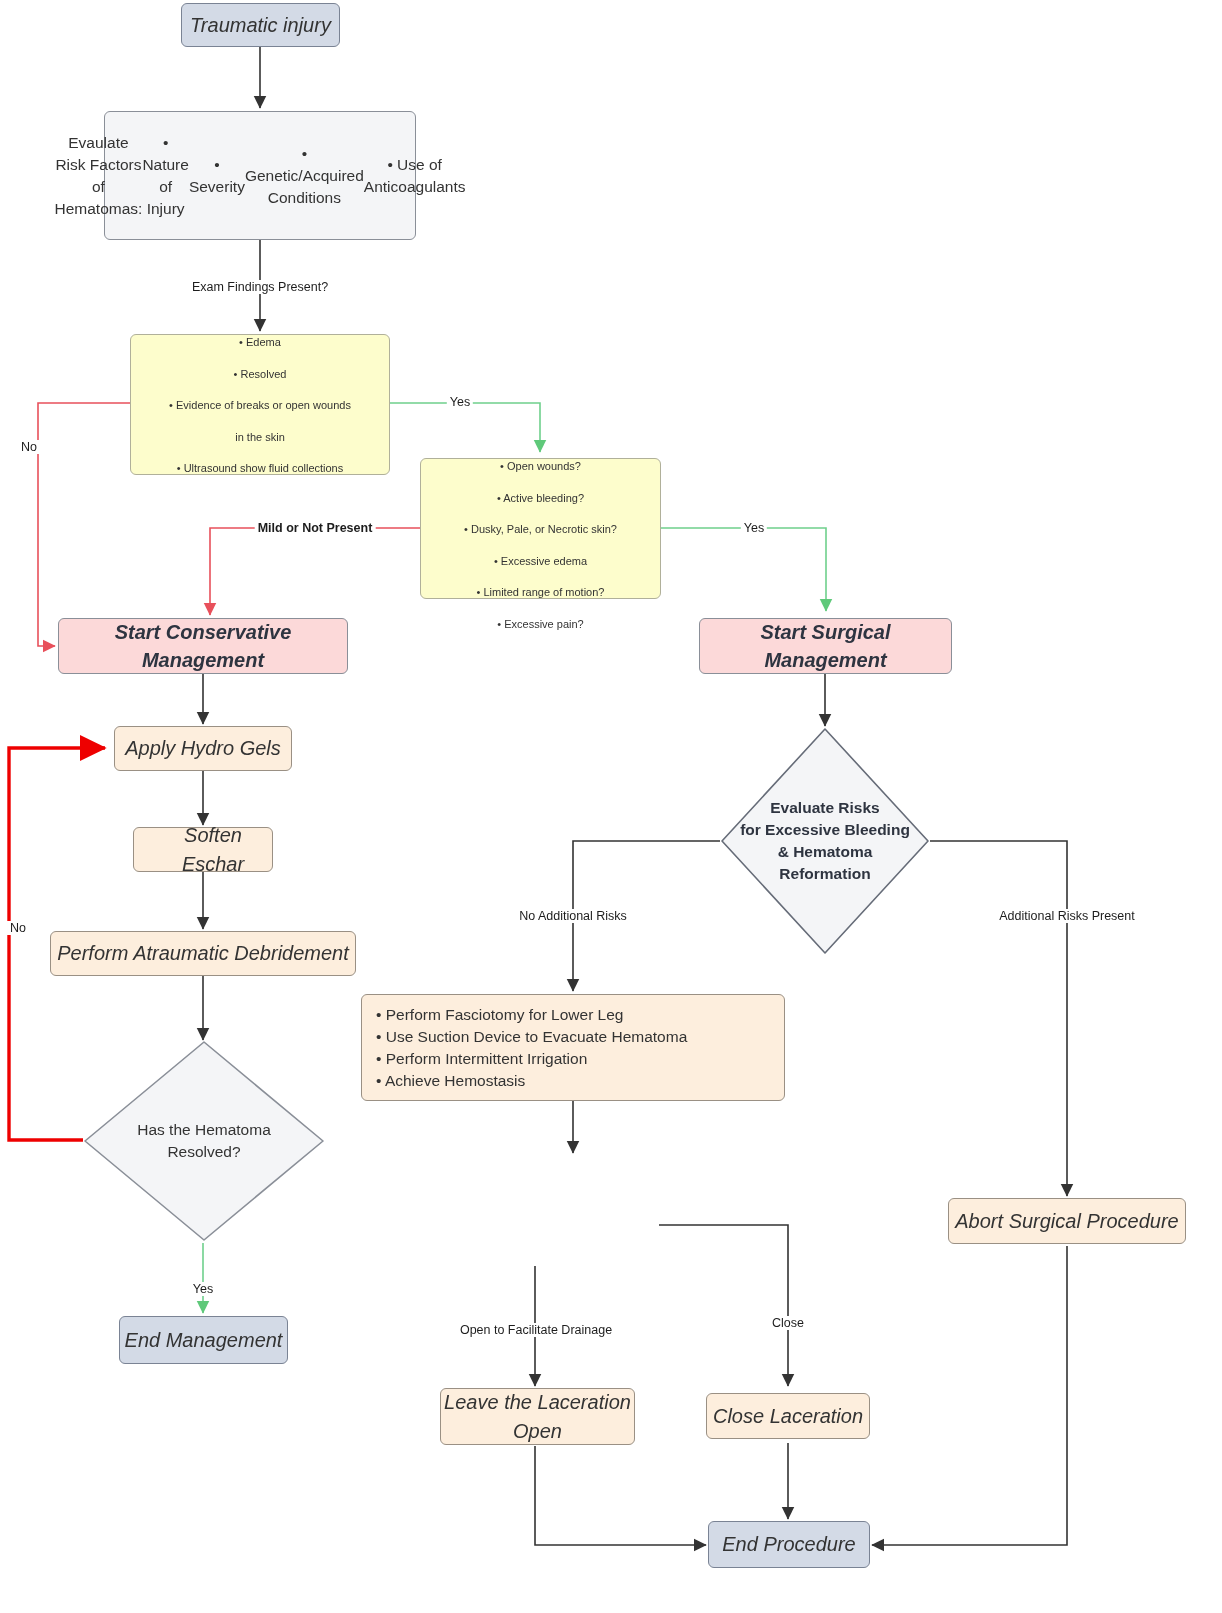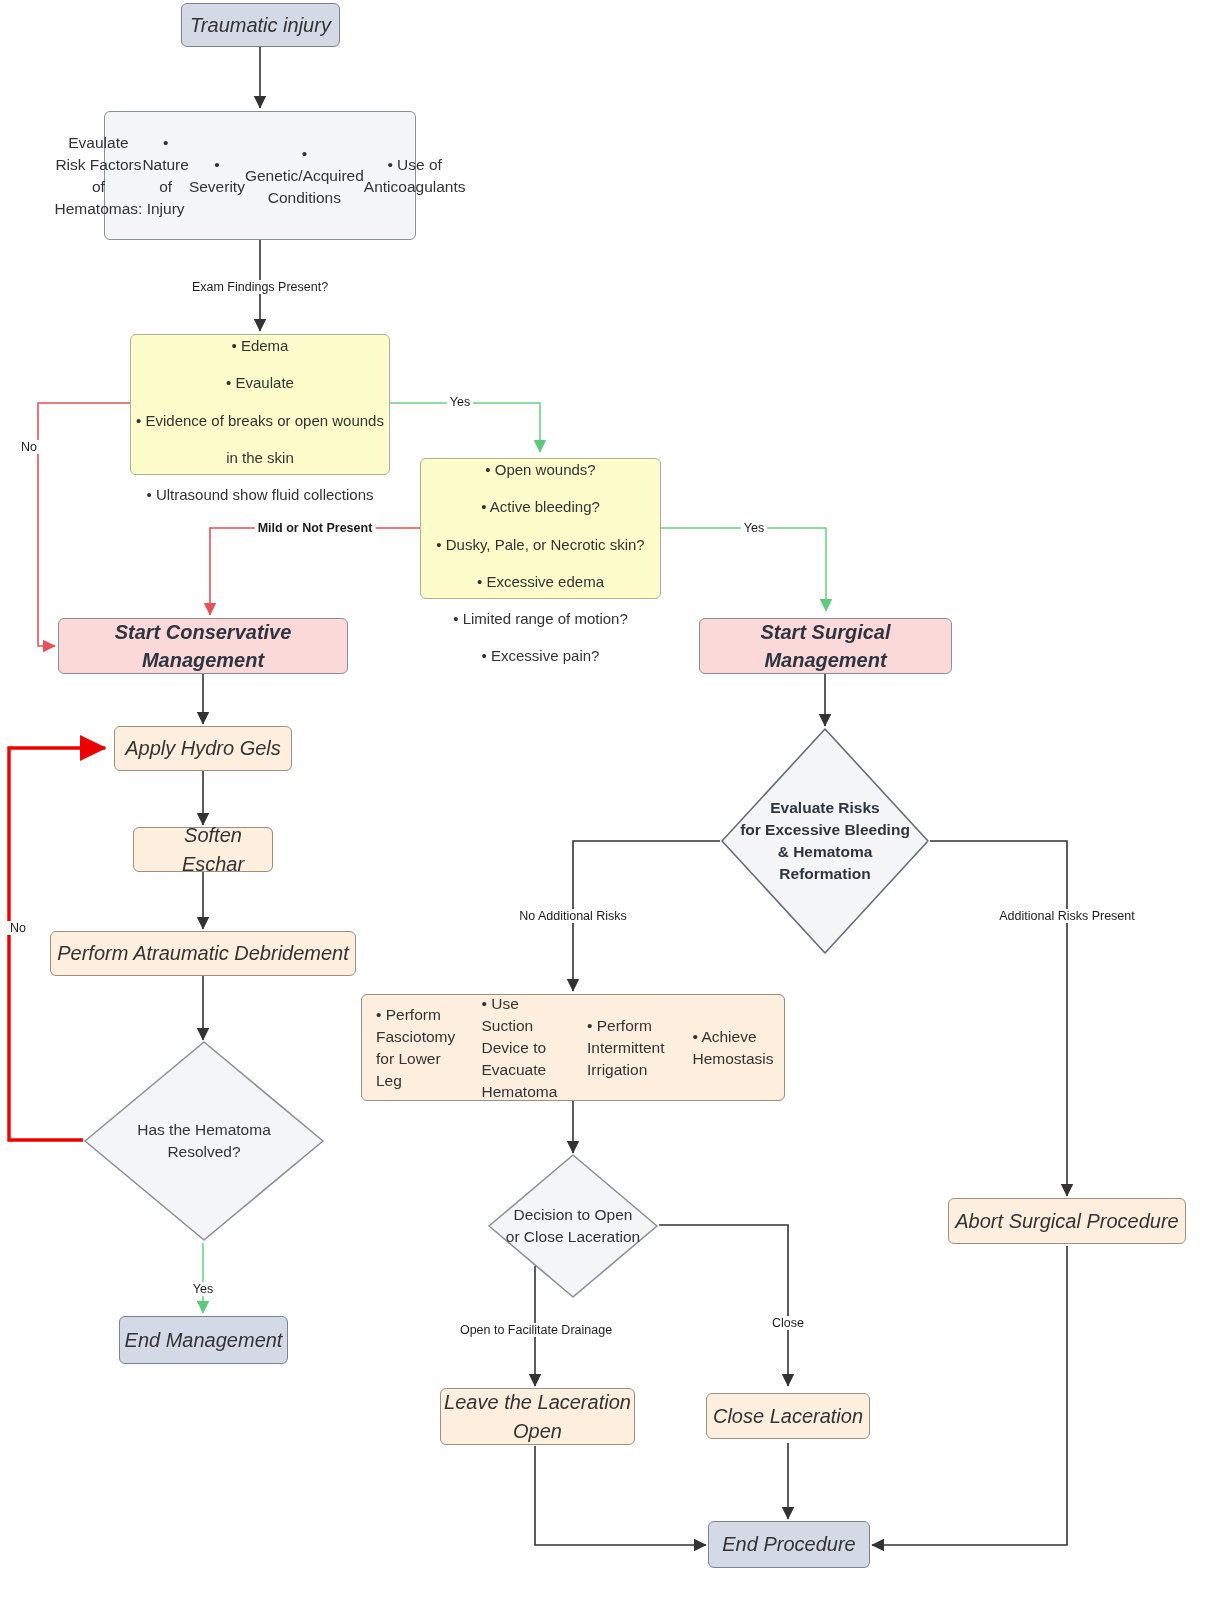--- a/index.html
+++ b/index.html
@@ -7,21 +7,21 @@
   #stage{position:relative;width:1222px;height:1613px;background:#ffffff;overflow:hidden;}
   #edges{position:absolute;left:0;top:0;width:1222px;height:1613px;}
   .node{position:absolute;box-sizing:border-box;display:flex;align-items:center;justify-content:center;
         text-align:center;color:#333333;border:1px solid #8a8f98;border-radius:6px;line-height:1.42;}
   .n-gray{background:#d3dae6;border-color:#7a8394;}
   .n-light{background:#f4f5f7;border-color:#8a8f98;}
   .n-yellow{background:#fdfdcc;border-color:#b0b09a;}
   .n-pink{background:#fcd9d9;border-color:#8a8f98;font-weight:bold;color:#2e3440;}
   .n-cream{background:#fdeedd;border-color:#9a9084;}
   .f15{font-size:15.5px;}
-  .f14{font-size:15px;gap:16px;}
+  .f14{font-size:11px;gap:16px;}
   .f16{font-size:20px;font-style:italic;}
   .bullets{display:block;text-align:center;}
   .bullets-l{display:block;text-align:left;width:100%;padding-left:14px;box-sizing:border-box;}
   .diamond{position:absolute;}
   .diamond .dshape{position:absolute;left:0;top:0;width:100%;height:100%;}
   .diamond .dlabel{position:absolute;left:0;top:0;width:100%;height:100%;display:flex;
         align-items:center;justify-content:center;text-align:center;color:#333;line-height:1.42;}
   .dbold .dlabel{font-weight:bold;color:#2e3440;}
   .elabel{position:absolute;font-size:12.5px;color:#1d1d1d;background:#ffffff;
         padding:0 3px;white-space:nowrap;transform:translate(-50%,-50%);}
@@ -88,21 +88,21 @@
   <div class="node n-light f15" style="left:104px;top:111px;width:312px;height:129px;flex-direction:row;">
     <span class="bullets">Evaulate Risk Factors of Hematomas:</span>
     <span class="bullets">• Nature of Injury</span>
     <span class="bullets">• Severity</span>
     <span class="bullets">• Genetic/Acquired Conditions</span>
     <span class="bullets">• Use of Anticoagulants</span>
   </div>
 
   <div class="node n-yellow f14" style="left:130px;top:334px;width:260px;height:141px;flex-direction:column;justify-content:space-evenly;">
     <span class="bullets">• Edema</span>
-    <span class="bullets">• Evaulate</span>
+    <span class="bullets">• Resolved</span>
     <span class="bullets">• Evidence of breaks or open wounds</span>
     <span class="bullets">in the skin</span>
     <span class="bullets">• Ultrasound show fluid collections</span>
   </div>
 
   <div class="node n-yellow f14" style="left:420px;top:458px;width:241px;height:141px;flex-direction:column;justify-content:space-evenly;">
     <span class="bullets">• Open wounds?</span>
     <span class="bullets">• Active bleeding?</span>
     <span class="bullets">• Dusky, Pale, or Necrotic skin?</span>
     <span class="bullets">• Excessive edema</span>
@@ -145,34 +145,27 @@
   <div class="diamond dbold" style="left:720px;top:727px;width:210px;height:228px;">
     <svg class="dshape" viewBox="0 0 210 228">
       <polygon points="105,2 208,114 105,226 2,114" fill="#f4f5f7" stroke="#666c78" stroke-width="1.6" stroke-linejoin="round"></polygon>
     </svg>
     <div class="dlabel f15" style="white-space:pre-line;">Evaluate Risks
 for Excessive Bleeding
 &amp; Hematoma
 Reformation</div>
   </div>
 
-  <div class="node n-cream f15" style="left:361px;top:994px;width:424px;height:107px;flex-direction:row;justify-content:center;align-items:center;">
+  <div class="node n-cream f15" style="left:361px;top:994px;width:424px;height:107px;flex-direction:column;justify-content:center;align-items:flex-start;">
     <span class="bullets-l">• Perform Fasciotomy for Lower Leg</span>
     <span class="bullets-l">• Use Suction Device to Evacuate Hematoma</span>
     <span class="bullets-l">• Perform Intermittent Irrigation</span>
     <span class="bullets-l">• Achieve Hemostasis</span>
   </div>
 
-  <div class="diamond" style="left:487px;top:1153px;width:172px;height:146px;">
-    <svg class="dshape" viewBox="0 0 172 146">
-      <polygon points="86,2 170,73 86,144 2,73" fill="#f4f5f7" stroke="#8a8f98" stroke-width="1.6" stroke-linejoin="round"></polygon>
-    </svg>
-    <div class="dlabel f15" style="white-space:pre-line;">Decision to Open
-or Close Laceration</div>
-  </div>
 
   <div class="node n-cream f16" style="left:948px;top:1198px;width:238px;height:46px;">
     <span>Abort Surgical Procedure</span>
   </div>
 
   <div class="node n-cream f16" style="left:440px;top:1388px;width:195px;height:57px;">
     <span style="white-space:pre-line;">Leave the Laceration
 Open</span>
   </div>
 

